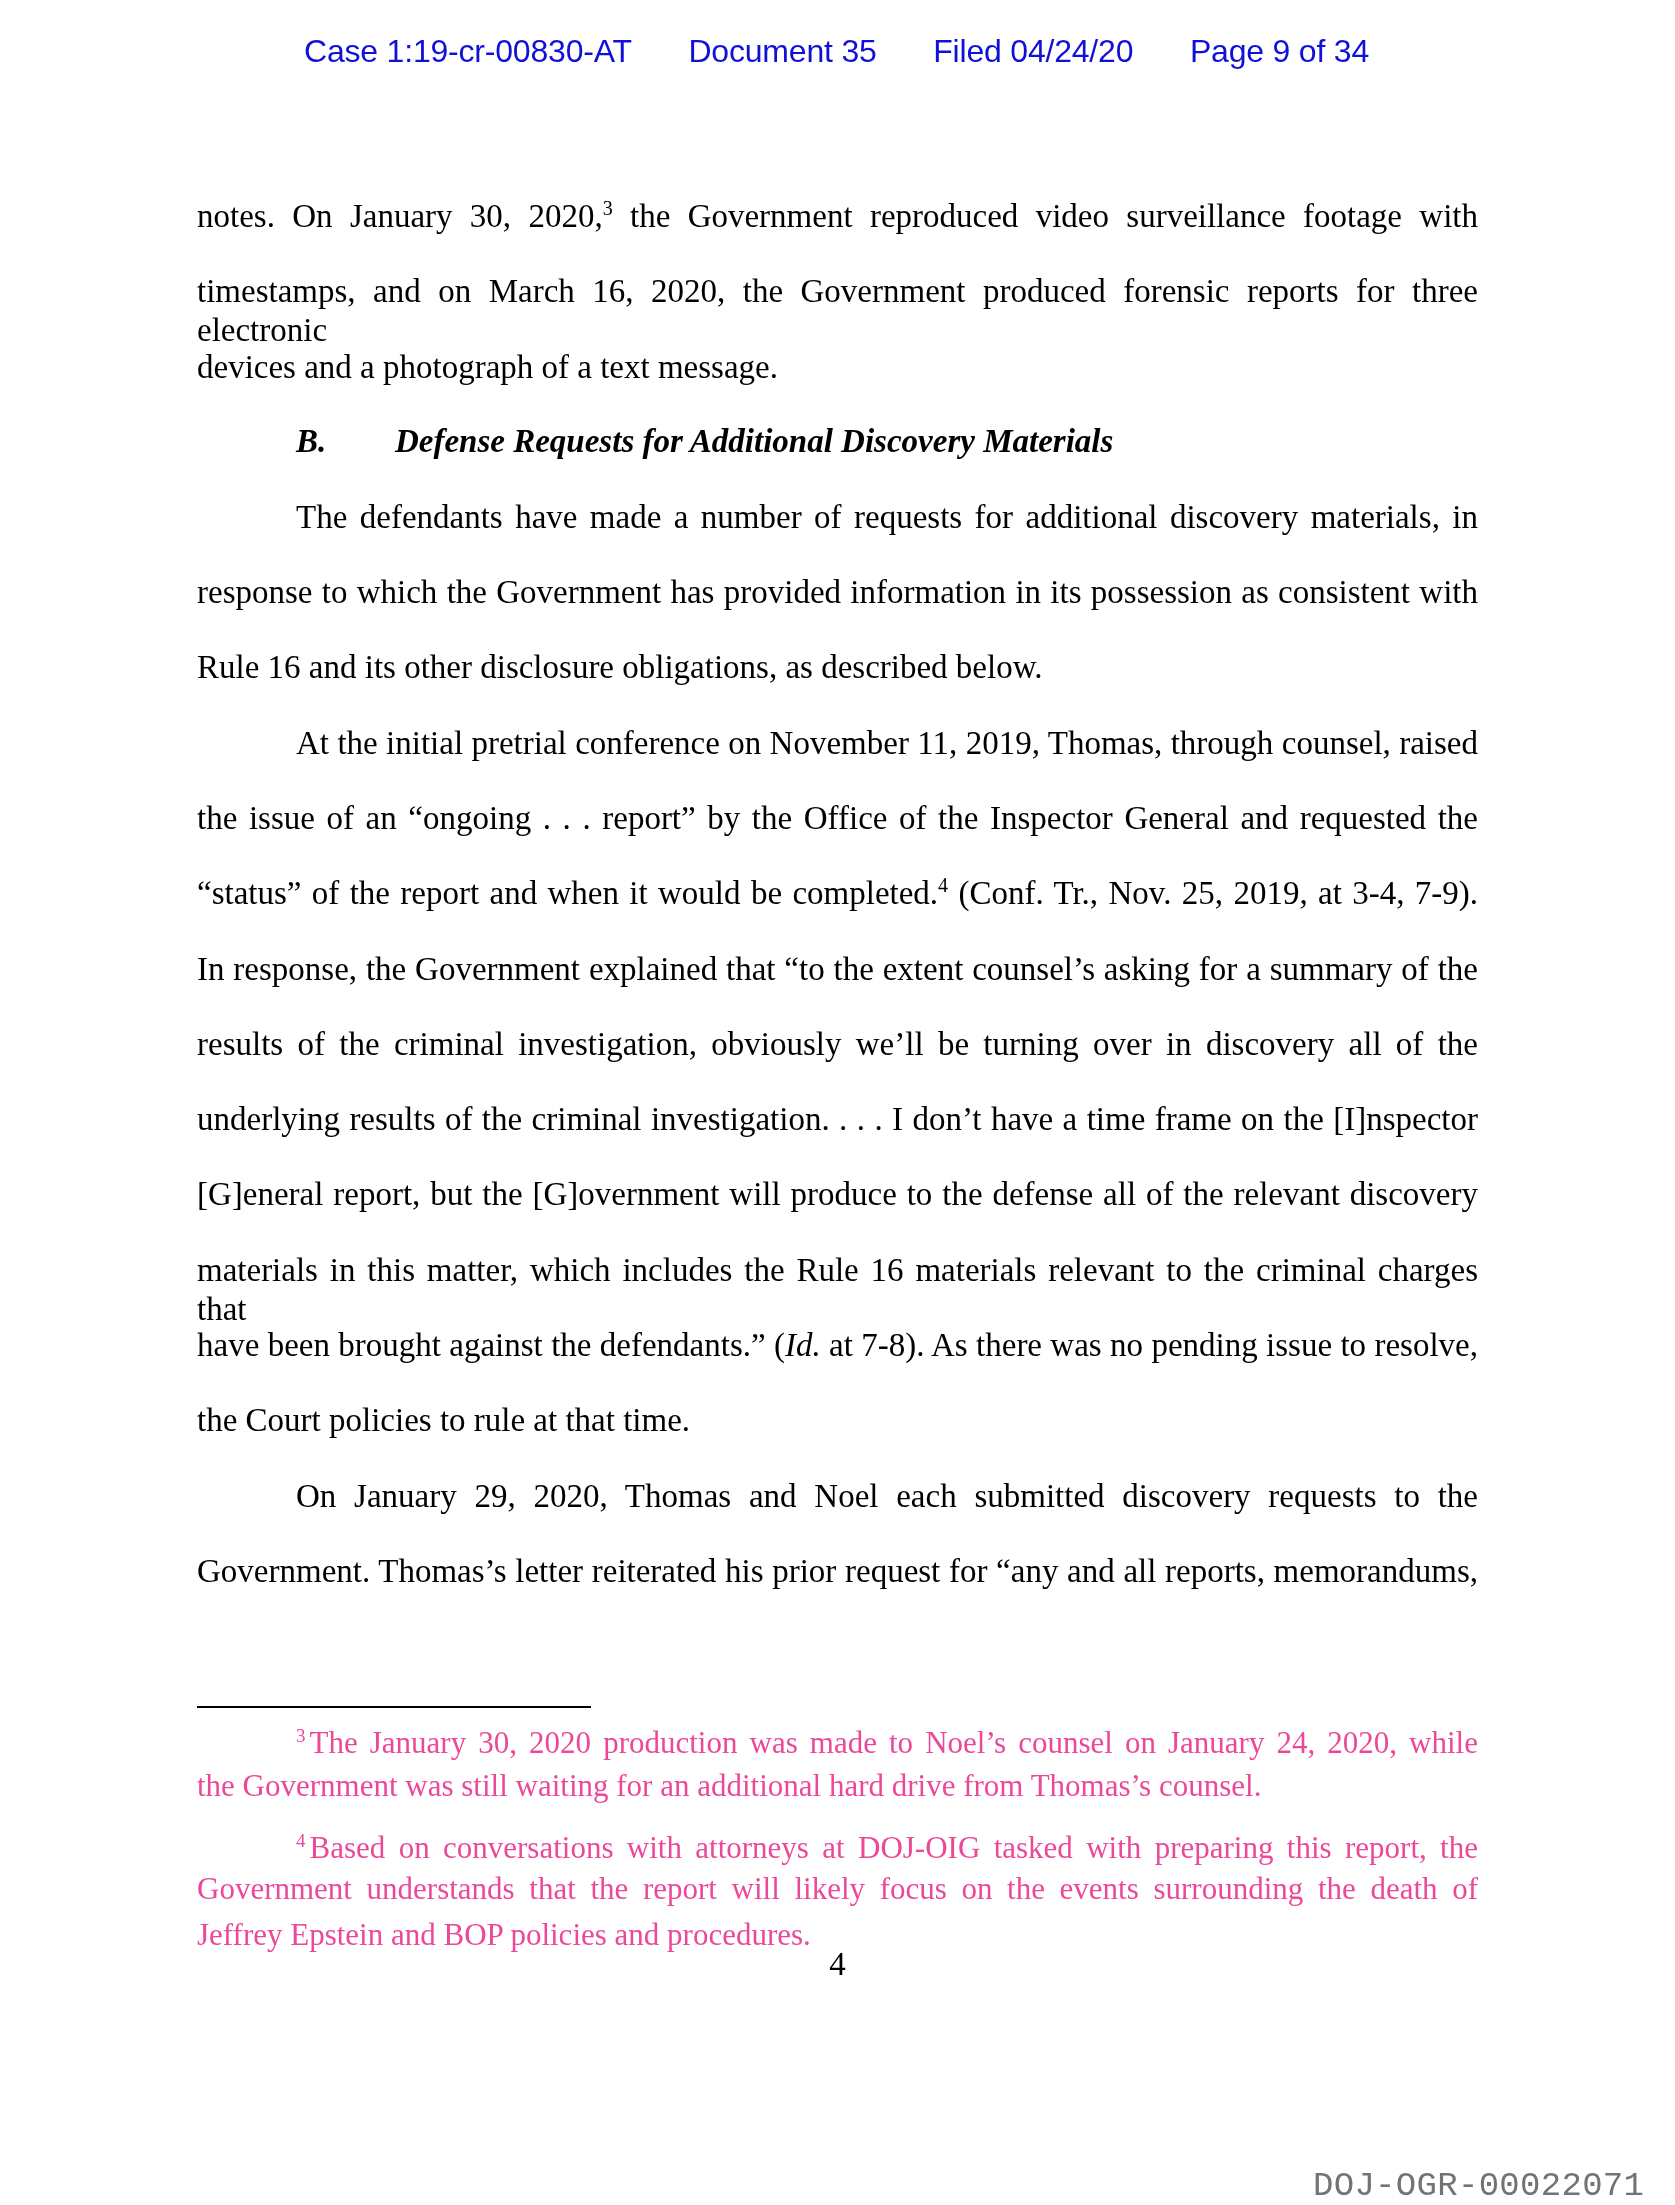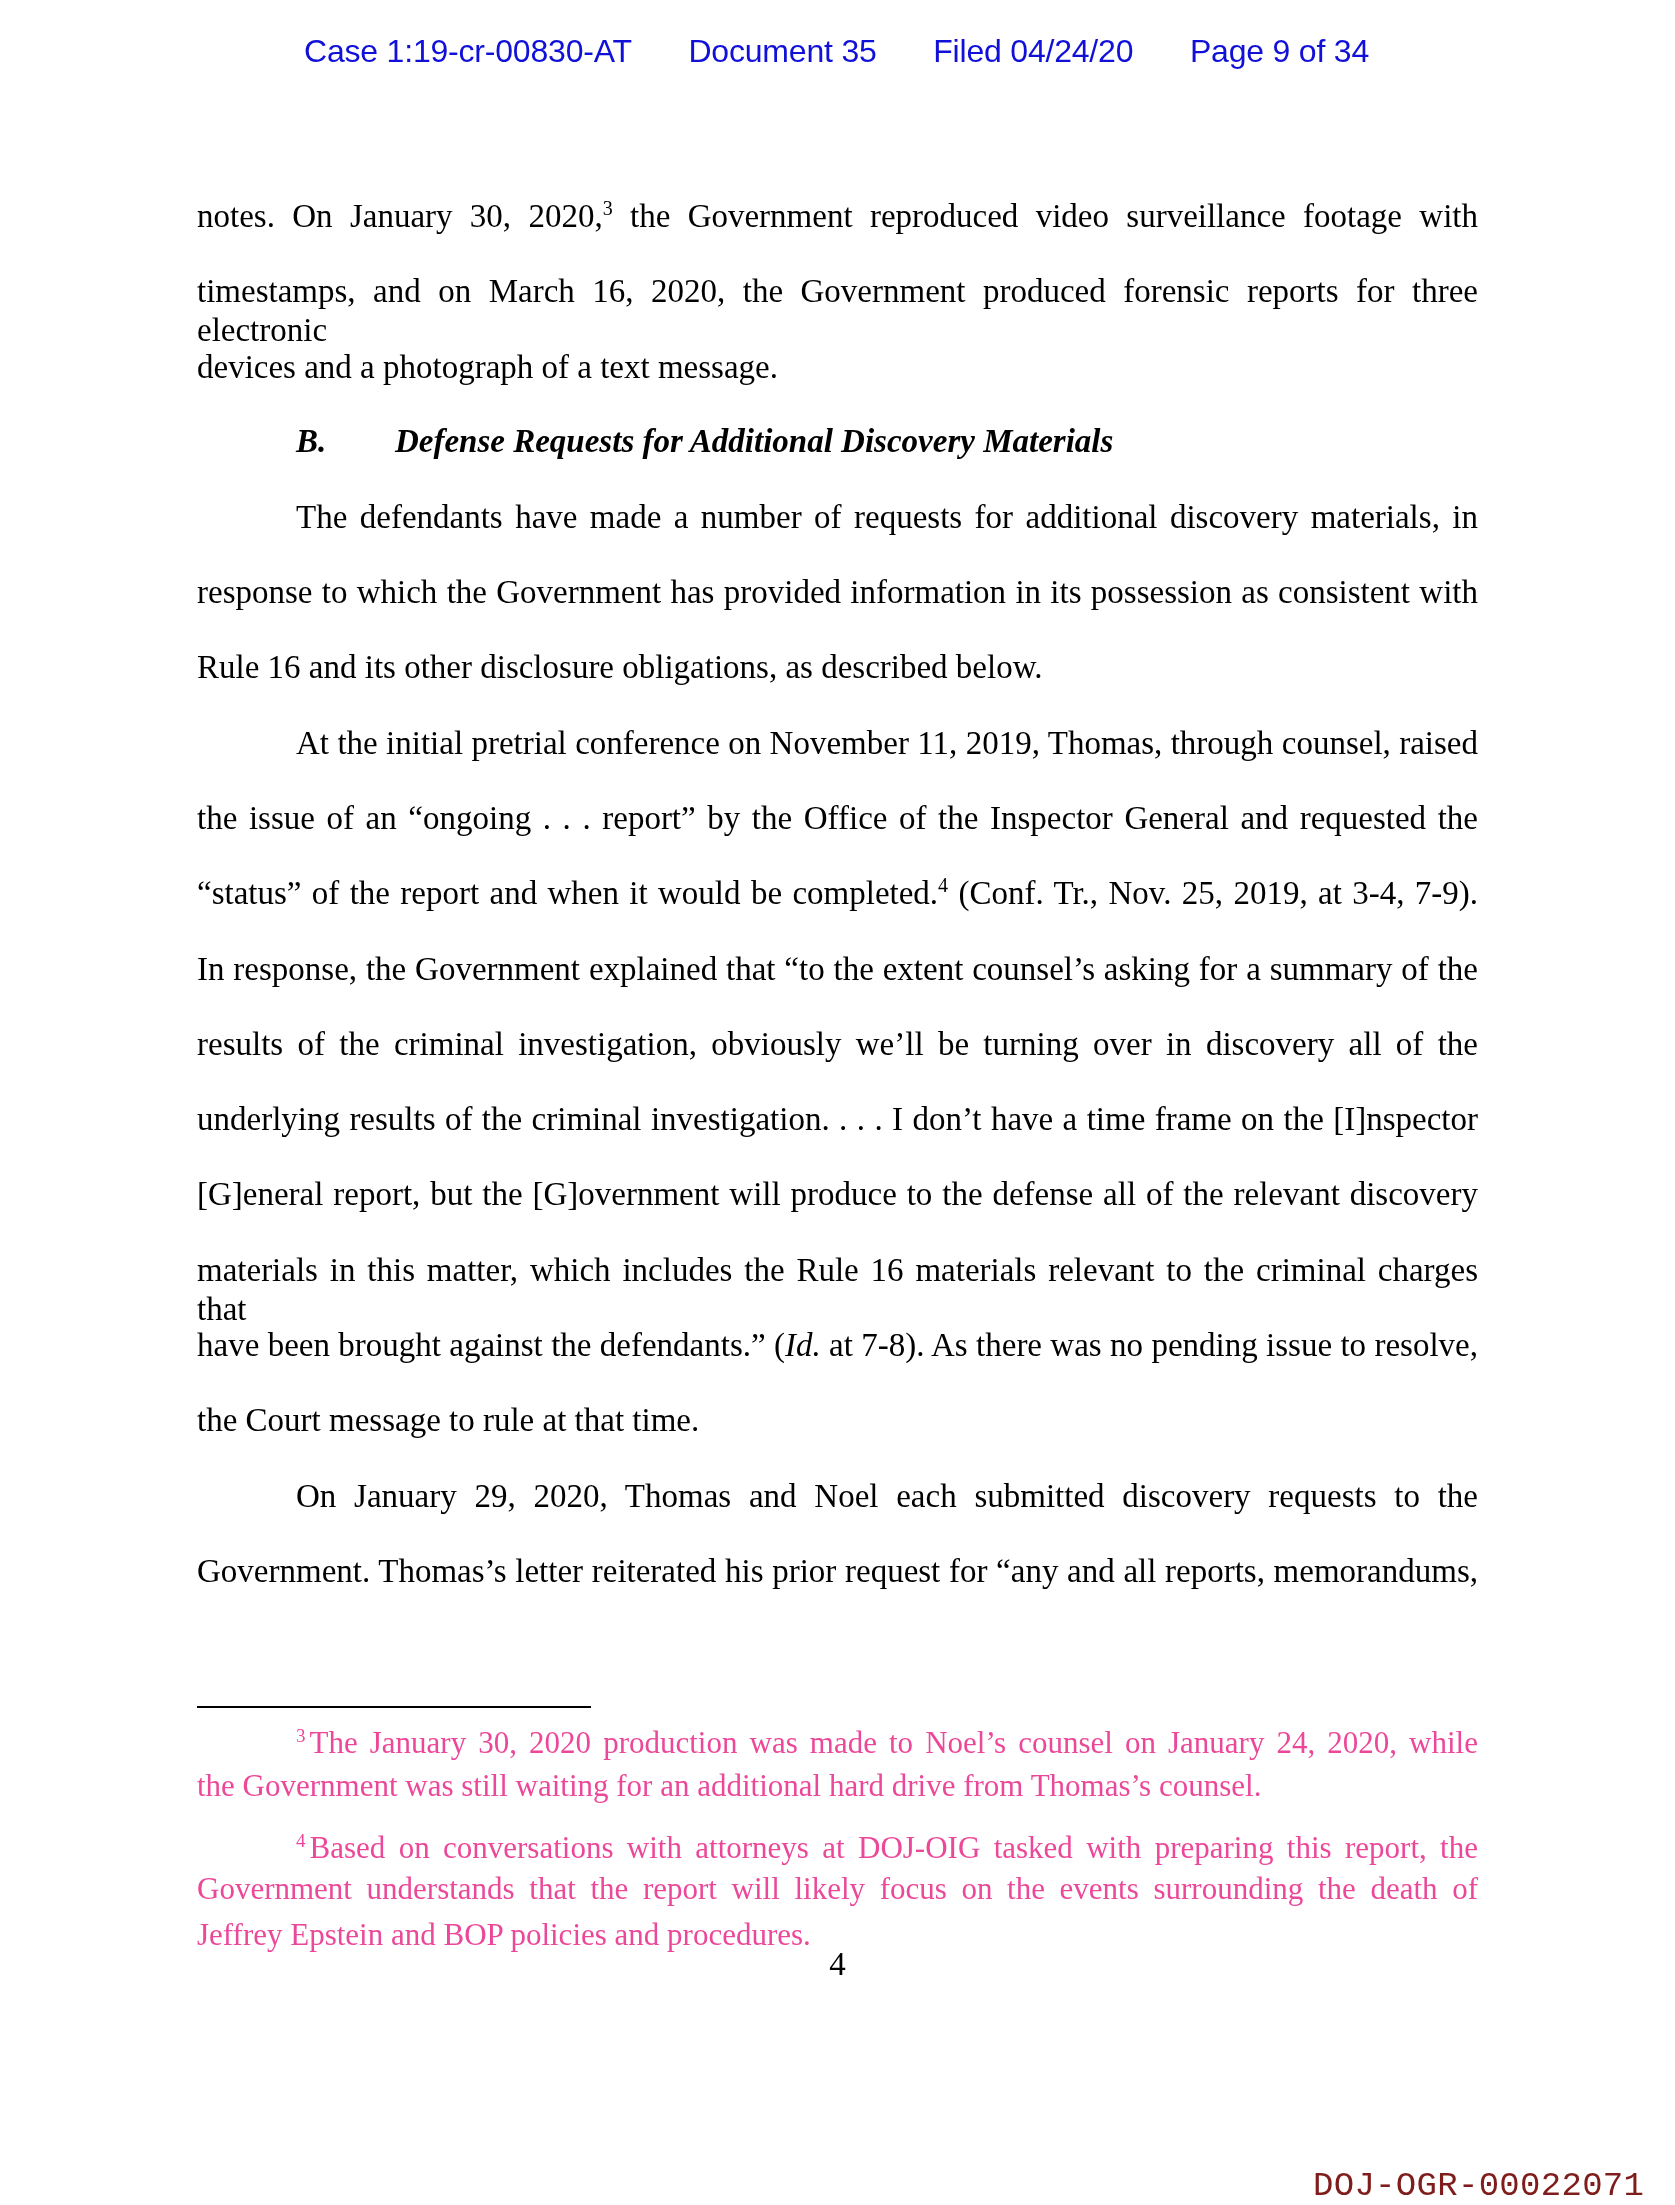--- a/index.html
+++ b/index.html
@@ -40,21 +40,21 @@
   .fn.just { text-align: justify; text-align-last: justify; white-space: normal; }
   .fn.indent { left: 296px; width: 1182px; }
   .fn sup { font-size: 19px; position: relative; top: -11.2px; line-height: 0; vertical-align: 0; margin-right: 4px; }
 
   .page-number {
     position: absolute; left: 821px; top: 1946px; width: 33px; text-align: center;
     font-family: "Liberation Serif", serif; font-size: 33px; color: #000; line-height: 37px;
   }
   .bates {
     position: absolute; left: 1313px; top: 2170px; height: 33px; line-height: 33px;
-    font-family: "Liberation Mono", monospace; font-size: 34px; color: #7f1d1d; white-space: nowrap;
+    font-family: "Liberation Mono", monospace; font-size: 34px; color: #737373; white-space: nowrap;
     letter-spacing: 0.3px;
   }
 </style>
 </head>
 <body>
 
 <div class="page">
 
   <div class="ecf-header">
     <span>Case 1:19-cr-00830-AT</span>
@@ -77,21 +77,21 @@
 
   <div class="line just indent" style="top:724px">At the initial pretrial conference on November 11, 2019, Thomas, through counsel, raised</div>
   <div class="line just" style="top:799px">the issue of an “ongoing . . . report” by the Office of the Inspector General and requested the</div>
   <div class="line just" style="top:874px"><span>“status” of the report and when it would be completed.</span><sup>4</sup><span>  (Conf. Tr., Nov. 25, 2019, at 3-4, 7-9).</span></div>
   <div class="line just" style="top:950px">In response, the Government explained that “to the extent counsel’s asking for a summary of the</div>
   <div class="line just" style="top:1025px">results of the criminal investigation, obviously we’ll be turning over in discovery all of the</div>
   <div class="line just" style="top:1100px">underlying results of the criminal investigation. . . . I don’t have a time frame on the [I]nspector</div>
   <div class="line just" style="top:1175px">[G]eneral report, but the [G]overnment will produce to the defense all of the relevant discovery</div>
   <div class="line just" style="top:1251px">materials in this matter, which includes the Rule 16 materials relevant to the criminal charges that</div>
   <div class="line just" style="top:1326px"><span>have been brought against the defendants.”  (</span><i>Id.</i><span> at 7-8).  As there was no pending issue to resolve,</span></div>
-  <div class="line" style="top:1401px">the Court message to rule at that time.</div>
+  <div class="line" style="top:1401px">the Court policies to rule at that time.</div>
 
   <div class="line just indent" style="top:1477px">On January 29, 2020, Thomas and Noel each submitted discovery requests to the</div>
   <div class="line just" style="top:1552px">Government.  Thomas’s letter reiterated his prior request for “any and all reports, memorandums,</div>
 
   <div class="fn-rule"></div>
 
   <div class="fn just indent" style="top:1724px"><sup>3</sup><span>The January 30, 2020 production was made to Noel’s counsel on January 24, 2020, while</span></div>
   <div class="fn" style="top:1767px">the Government was still waiting for an additional hard drive from Thomas’s counsel.</div>
 
   <div class="fn just indent" style="top:1829px"><sup>4</sup><span>Based on conversations with attorneys at DOJ-OIG tasked with preparing this report, the</span></div>

